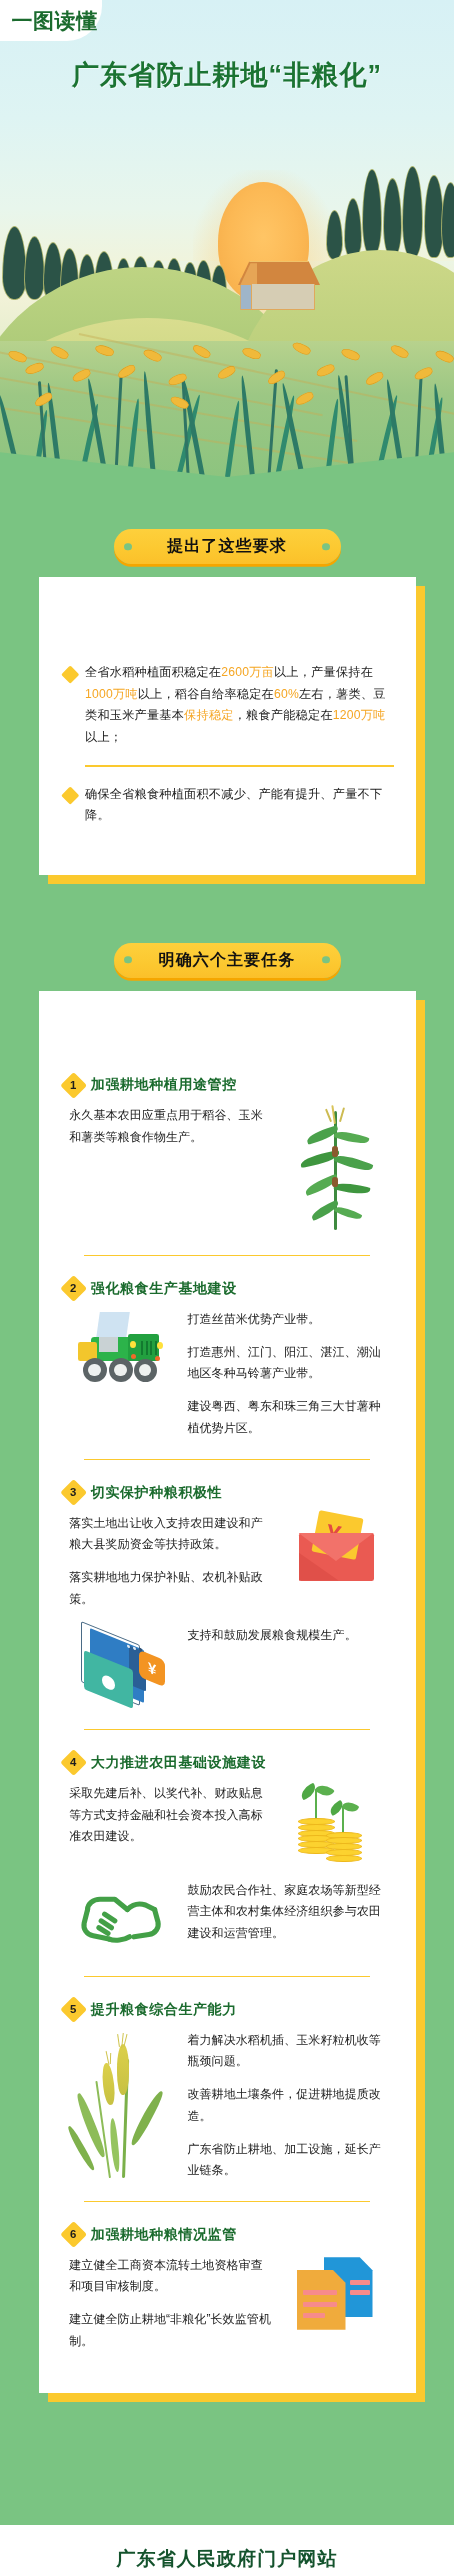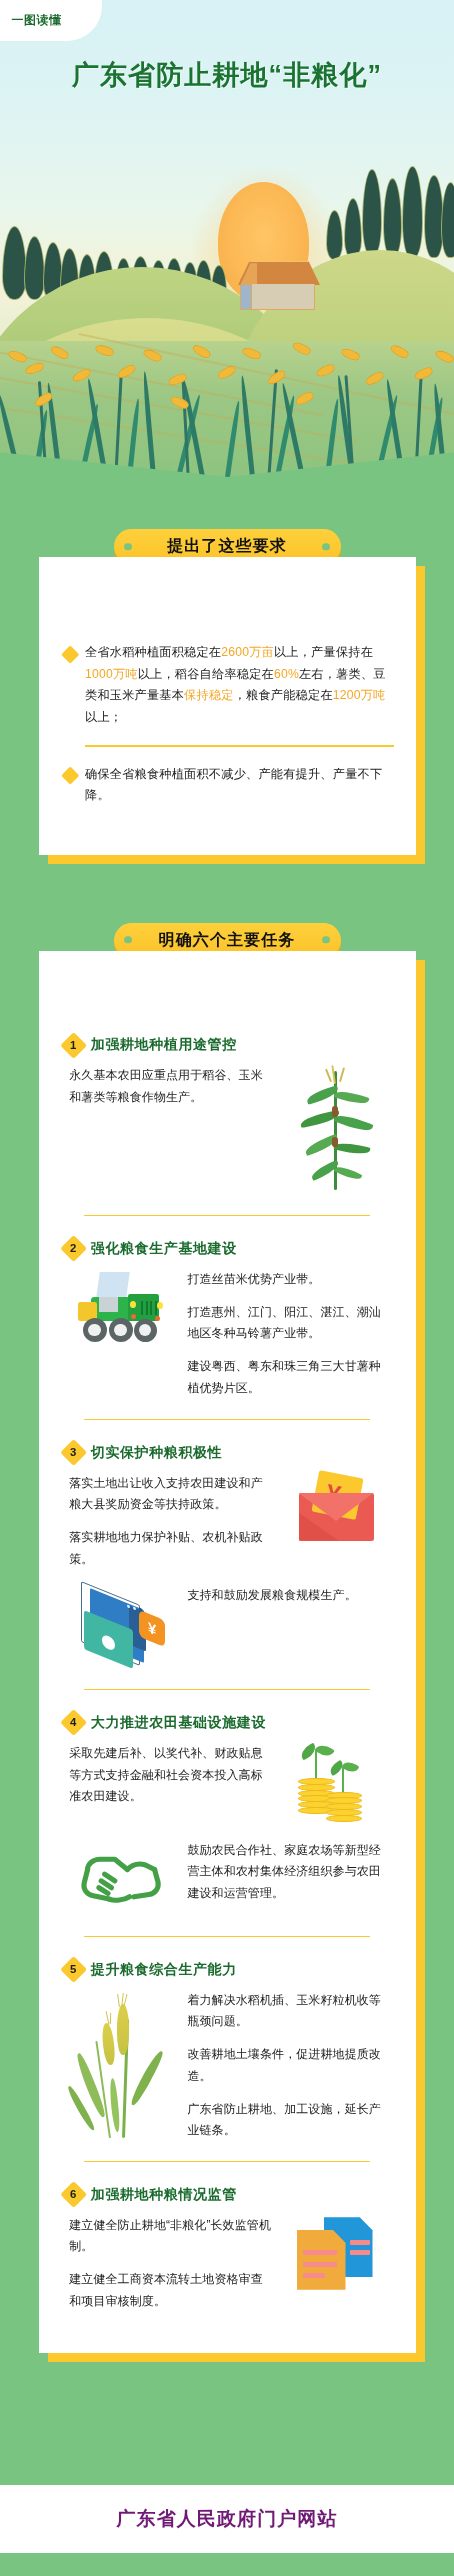--- a/index.html
+++ b/index.html
@@ -106,41 +106,41 @@
     clip-path: polygon(0 38%, 50% 100%, 100% 38%, 100% 100%, 0 100%);
   }
   .readtag {
     position: absolute; left:0; top:0; width: 102px; height: 41px;
     background:#ffffff;
     border-bottom-right-radius: 35px;
     display:flex; align-items:center; padding-left:11.4px;
     z-index:5;
   }
   .readtag span {
-    font-size: 12px; font-weight:700; color:#1b6b2e; letter-spacing:0.6px;
+    font-size: 21px; font-weight:700; color:#1b6b2e; letter-spacing:0.6px;
   }
   .hero-title {
     position:absolute; left:0; top:54px; width:454px; z-index:4;
     text-align:center; color:#1b7332; font-weight:800;
   }
   .hero-title .l1, .hero-title .l2 {
     font-size:27px; line-height:42px; letter-spacing:1.1px;
     text-shadow: 1.1px 1.1px 0 rgba(255,255,255,0.55);
   }
 
   
   .body-green {
     position: relative;
     width:454px;
     background:#7ac482;
     padding-bottom: 2.3px;
   }
 
   
-  .banner-wrap { position:relative; width:454px; height: 28px; display:flex; justify-content:center; }
+  .banner-wrap { position:relative; width:454px; height: 48px; display:flex; justify-content:center; }
   .banner {
     position:relative; width: 227px; height: 35px;
     background: linear-gradient(180deg,#fdd03c 0%, #fcc830 60%, #fbc02a 100%);
     border-radius: 19.3px;
     box-shadow: 0 2.8px 0 #f5a600;
     display:flex; align-items:center; justify-content:center;
   }
   .banner .txt { font-size:16px; font-weight:800; color:#111; letter-spacing:1.1px; }
   .banner .hole {
     position:absolute; top:50%; transform:translateY(-50%);
@@ -262,21 +262,21 @@
            clip-path: polygon(0 0, 74% 0, 100% 22%, 100% 100%, 0 100%); }
   .doc-a { position:absolute; left:8px; top:14.8px; width:49px; height:60px; background:#f0ab3c;
            clip-path: polygon(0 0, 74% 0, 100% 22%, 100% 100%, 0 100%); }
   .doc-line { position:absolute; height:5.1px; background:#f78b8b; border-radius:1.1px;}
 
   
   .footer {
     width:454px; height:68px; background:#ffffff;
     display:flex; align-items:center; justify-content:center;
   }
-  .footer span { font-size:19px; font-weight:800; color:#701a75; letter-spacing:1.1px; }
+  .footer span { font-size:19px; font-weight:800; color:#14532d; letter-spacing:1.1px; }
 </style>
 </head>
 <body>
 
 <div class="page">
 
   <div class="hero">
     <div class="sky"></div>
     <div class="sunglow"></div>
     <div class="sun"></div>
@@ -668,22 +668,22 @@
 
           <div class="task">
             <div class="task-head">
               <div class="numbox">
                 <span>6</span>
               </div>
               <div class="task-title">加强耕地种粮情况监管</div>
             </div>
             <div class="task-body">
               <div class="tb-text">
+                <div class="para">建立健全工商资本流转土地资格审查和项目审核制度。</div>
                 <div class="para">建立健全防止耕地“非粮化”长效监管机制。</div>
-                <div class="para">建立健全工商资本流转土地资格审查和项目审核制度。</div>
               </div>
               <div class="tb-art">
                 <div class="art docs">
                   <div class="doc-b"></div>
                   <div class="doc-line" style="left:61px;top:25px;width:20.4px;"></div>
                   <div class="doc-line" style="left:61px;top:35px;width:20.4px;"></div>
                   <div class="doc-a"></div>
                   <div class="doc-line" style="left:14.8px;top:35px;width:34px;"></div>
                   <div class="doc-line" style="left:14.8px;top:47px;width:34px;"></div>
                   <div class="doc-line" style="left:14.8px;top:58px;width:21.6px;"></div>

